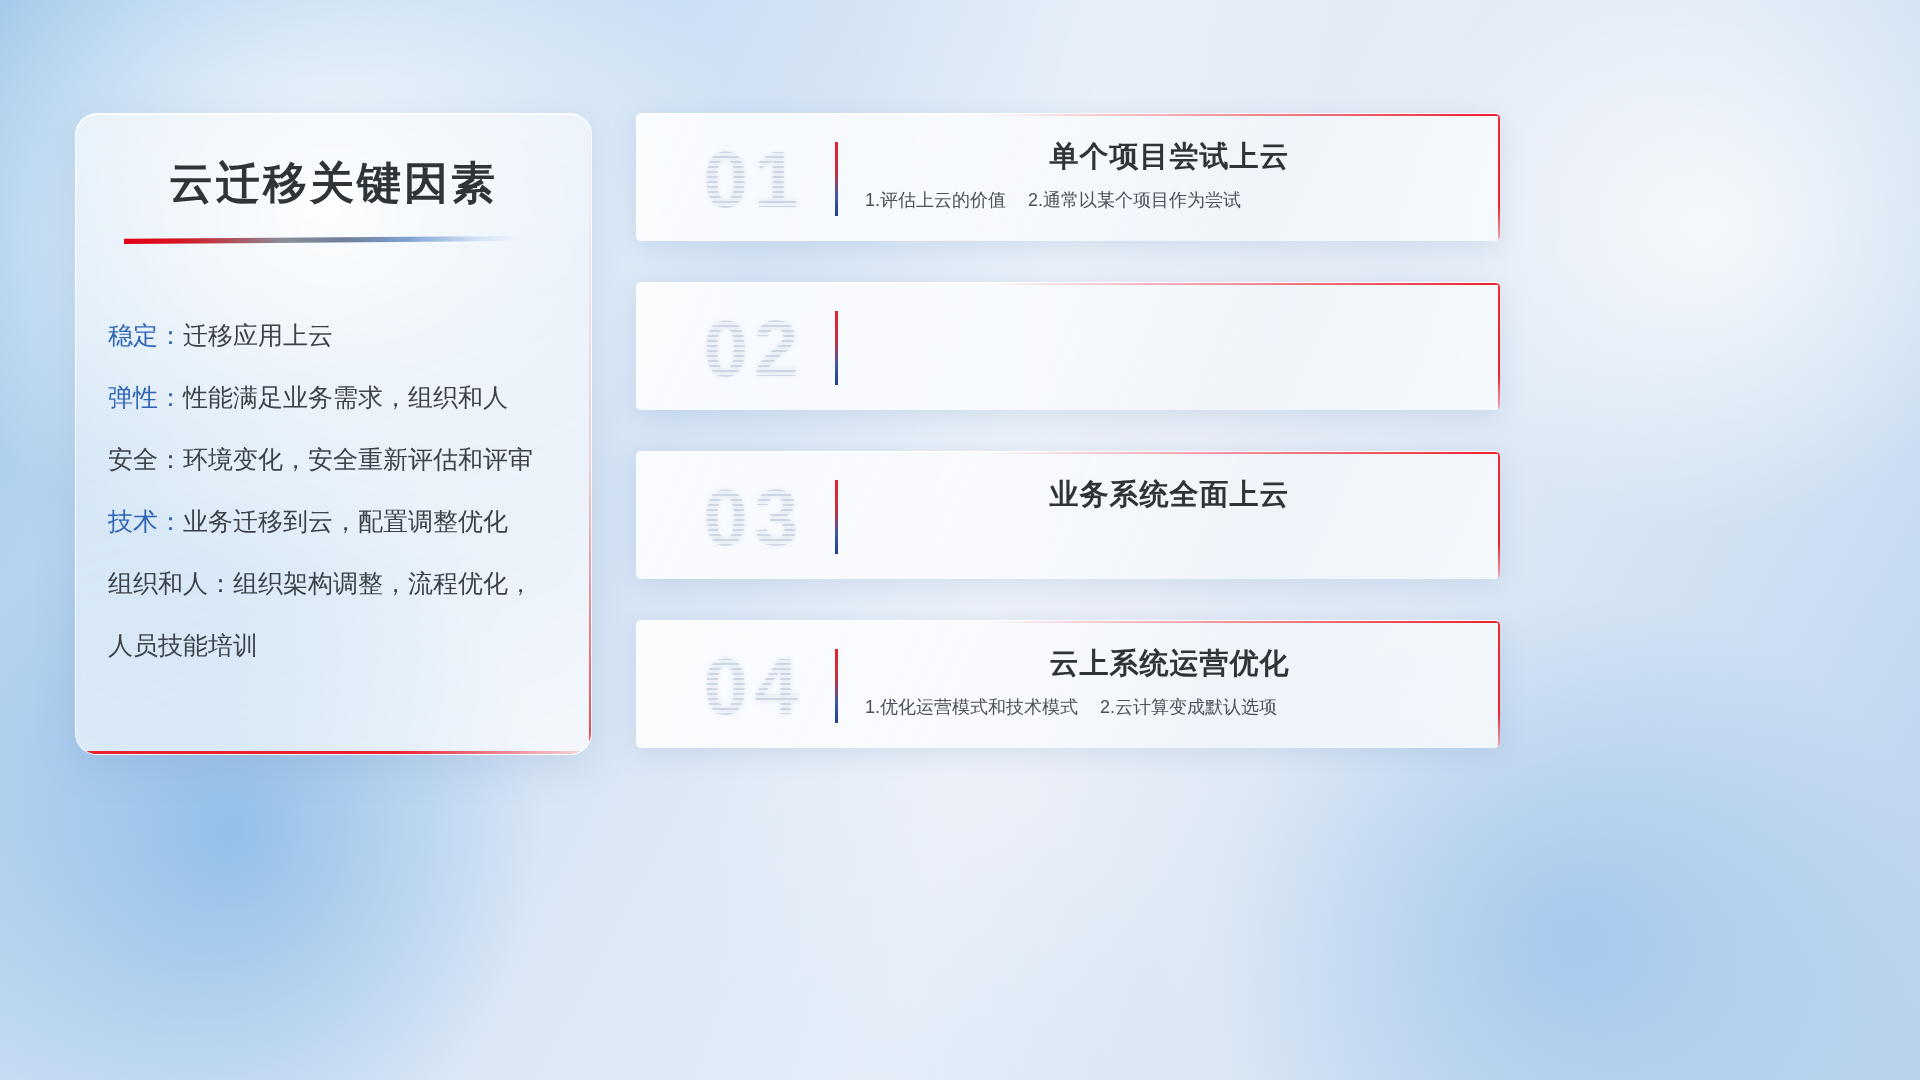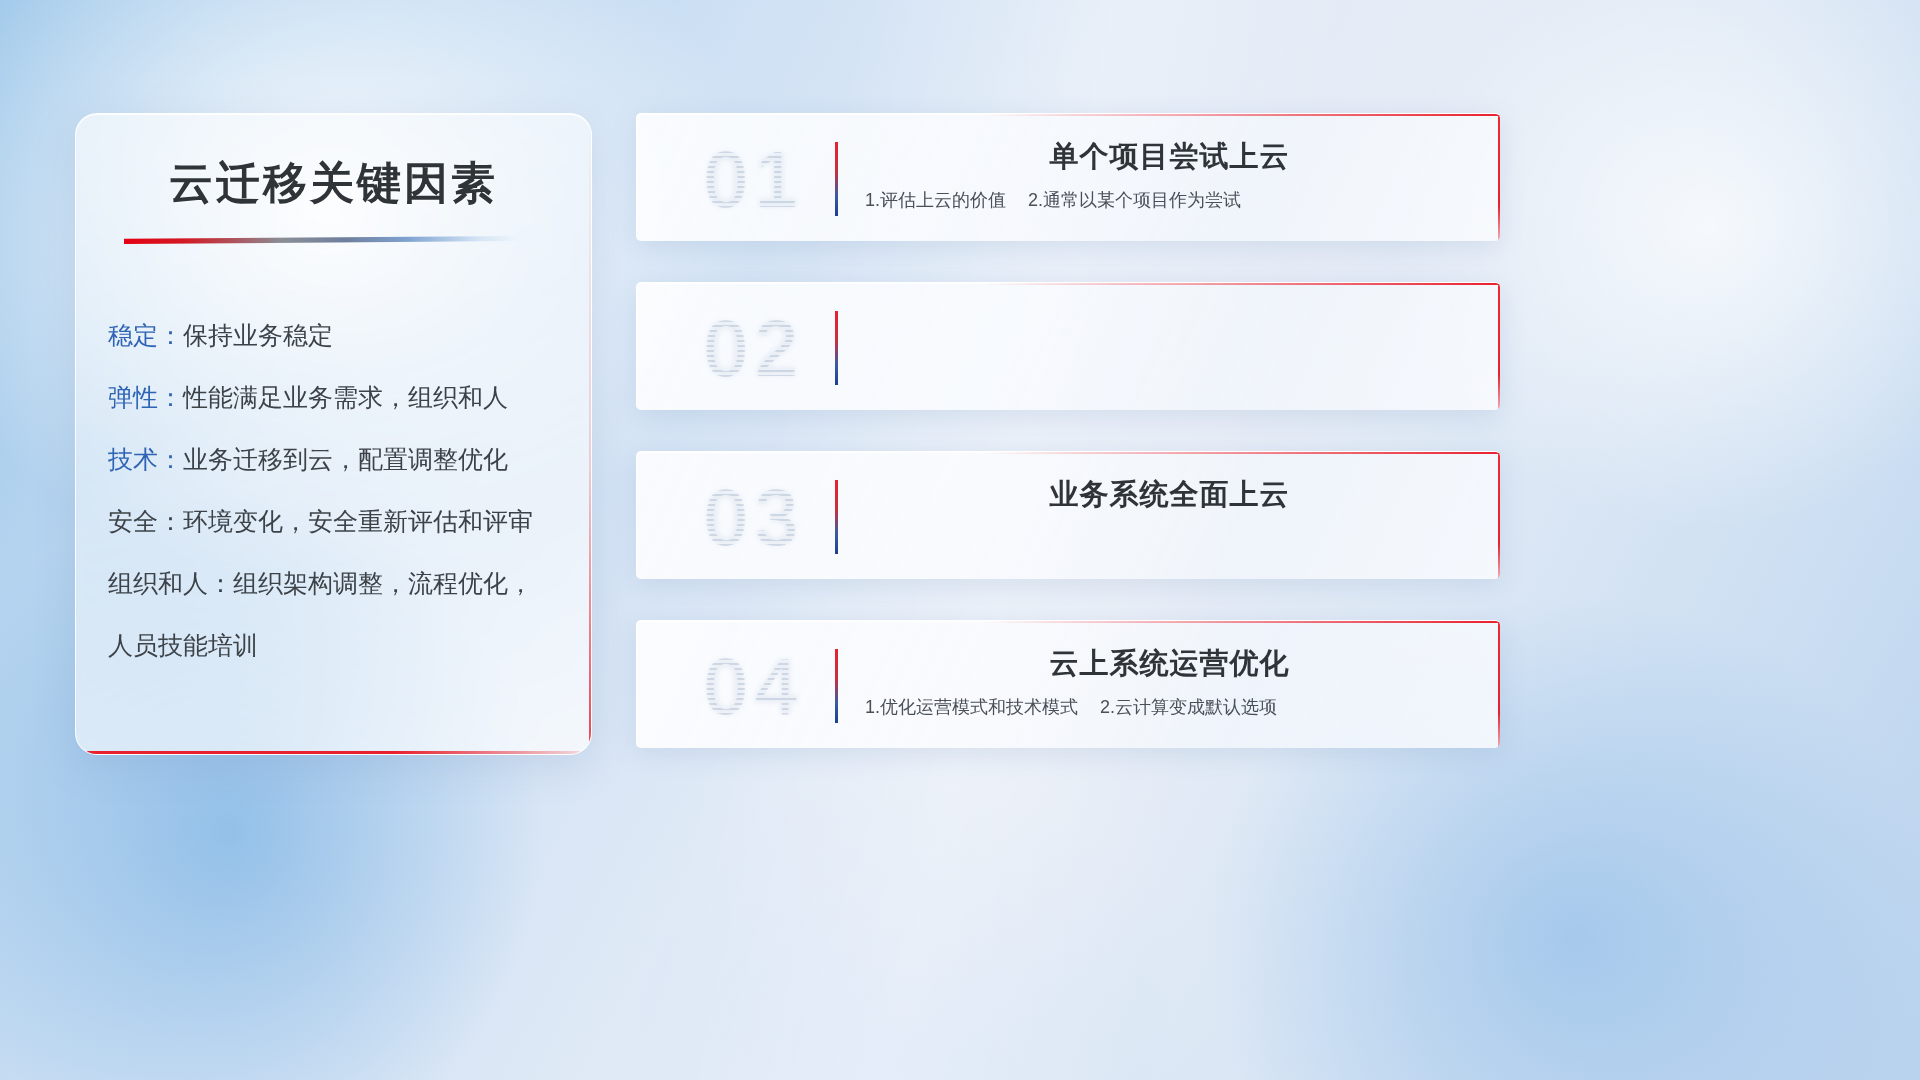--- a/index.html
+++ b/index.html
@@ -109,21 +109,21 @@
     background:linear-gradient(180deg,#ef2a33 0%,#e8212e 72%,rgba(232,33,46,.35) 100%);
   }
   .card::before{
     content:""; position:absolute; left:40%; right:0; top:0; height:2px;
     background:linear-gradient(90deg,rgba(232,33,46,0) 0%,rgba(232,33,46,.55) 55%,#e8212e 100%);
   }
 
   .card-num {
     position:absolute; left:22px; top:12px; width:190px; height:108px;
     display:flex; align-items:center; justify-content:center;
-    font-size:80px; font-weight:normal; letter-spacing:6px;
+    font-size:80px; font-weight:bold; letter-spacing:6px;
     color:#93a7c2;
     opacity:.34;
     -webkit-mask-image:repeating-linear-gradient(180deg,#000 0px,#000 2px,rgba(0,0,0,0) 2px,rgba(0,0,0,0) 5px);
             mask-image:repeating-linear-gradient(180deg,#000 0px,#000 2px,rgba(0,0,0,0) 2px,rgba(0,0,0,0) 5px);
     user-select:none;
   }
   .card-num-blur {
     position:absolute; left:22px; top:12px; width:190px; height:108px;
     display:flex; align-items:center; justify-content:center;
     font-size:80px; font-weight:bold; letter-spacing:6px;
@@ -162,30 +162,30 @@
 </div>
 
 <div id="stage">
 
   <section id="left-panel">
     <h1 class="panel-title">云迁移关键因素</h1>
     <div class="panel-accent"></div>
 
     <div class="panel-list">
       <div class="list-row">
-        <span class="lbl">稳定：</span><span>保持业务稳定</span>
+        <span class="lbl">稳定：</span><span>迁移应用上云</span>
       </div>
       <div class="list-row">
         <span class="lbl">弹性：</span><span>性能满足业务需求，组织和人</span>
       </div>
       <div class="list-row">
+        <span class="lbl plain">安全：</span><span>环境变化，安全重新评估和评审</span>
+      </div>
+      <div class="list-row">
         <span class="lbl">技术：</span><span>业务迁移到云，配置调整优化</span>
-      </div>
-      <div class="list-row">
-        <span class="lbl plain">安全：</span><span>环境变化，安全重新评估和评审</span>
       </div>
       <div class="list-row">
         <span class="lbl plain">组织和人：</span><span>组织架构调整，流程优化，</span>
       </div>
       <div class="list-row">
         <span>人员技能培训</span>
       </div>
     </div>
   </section>
 

